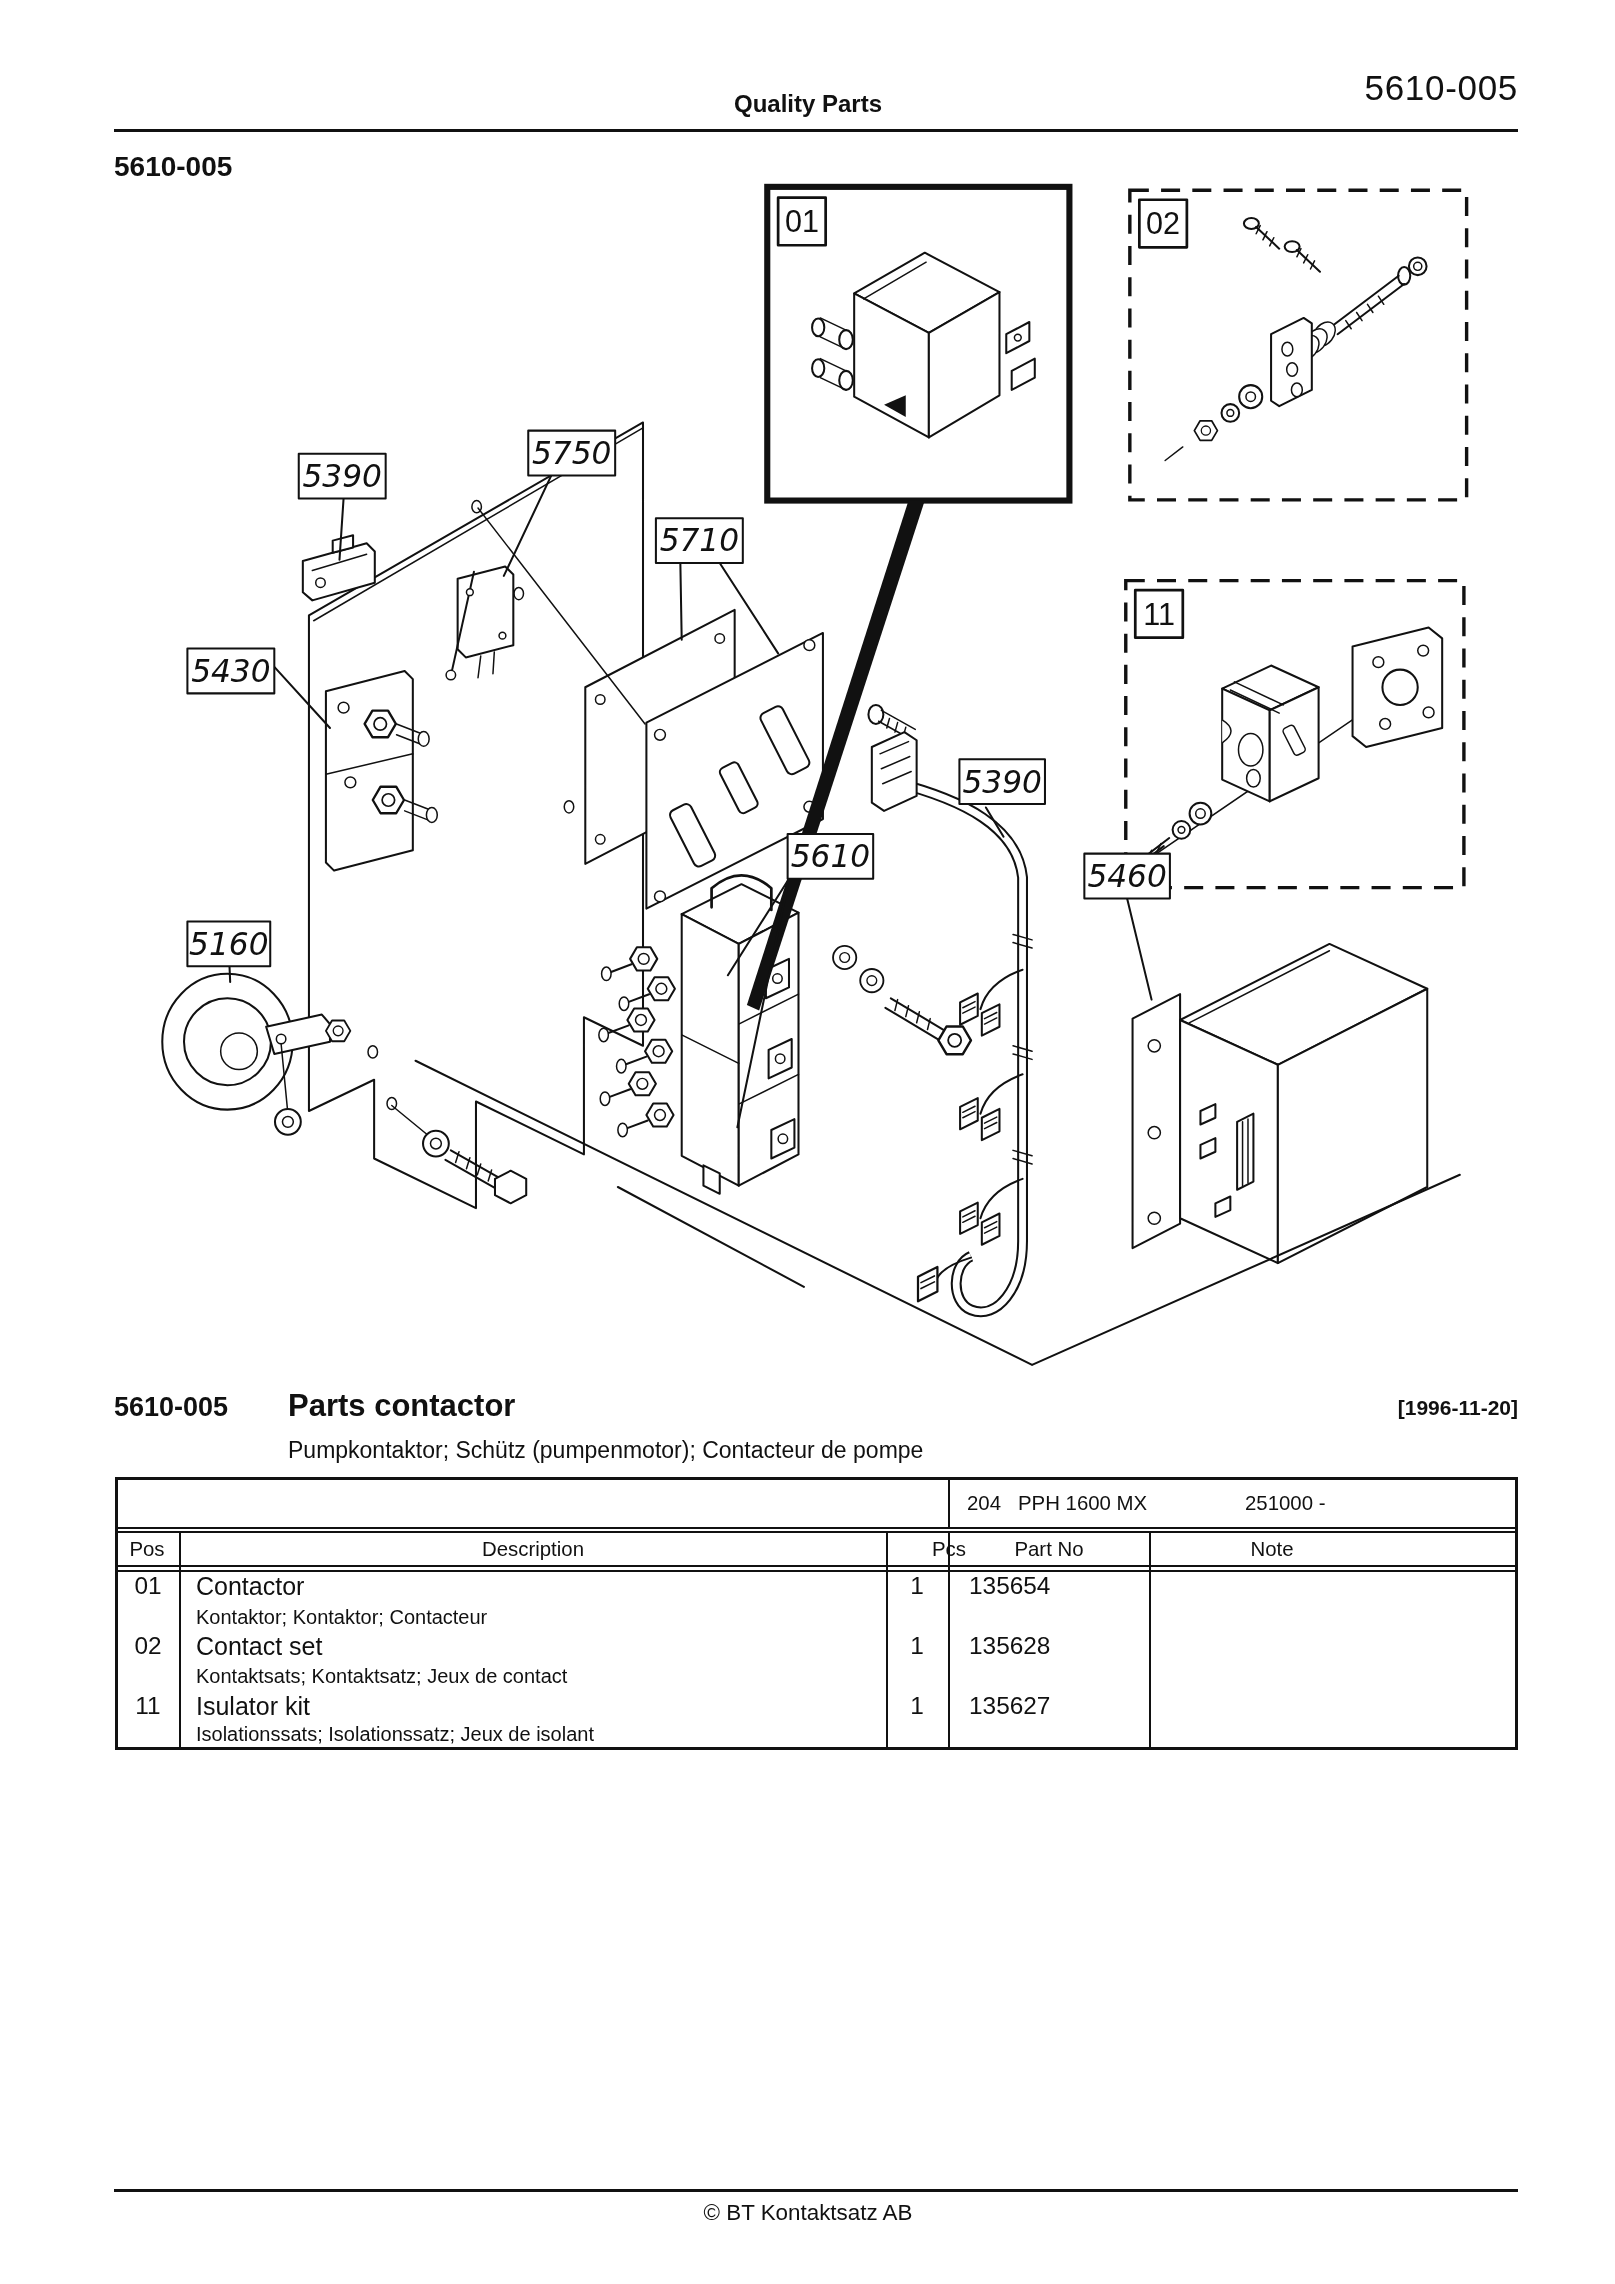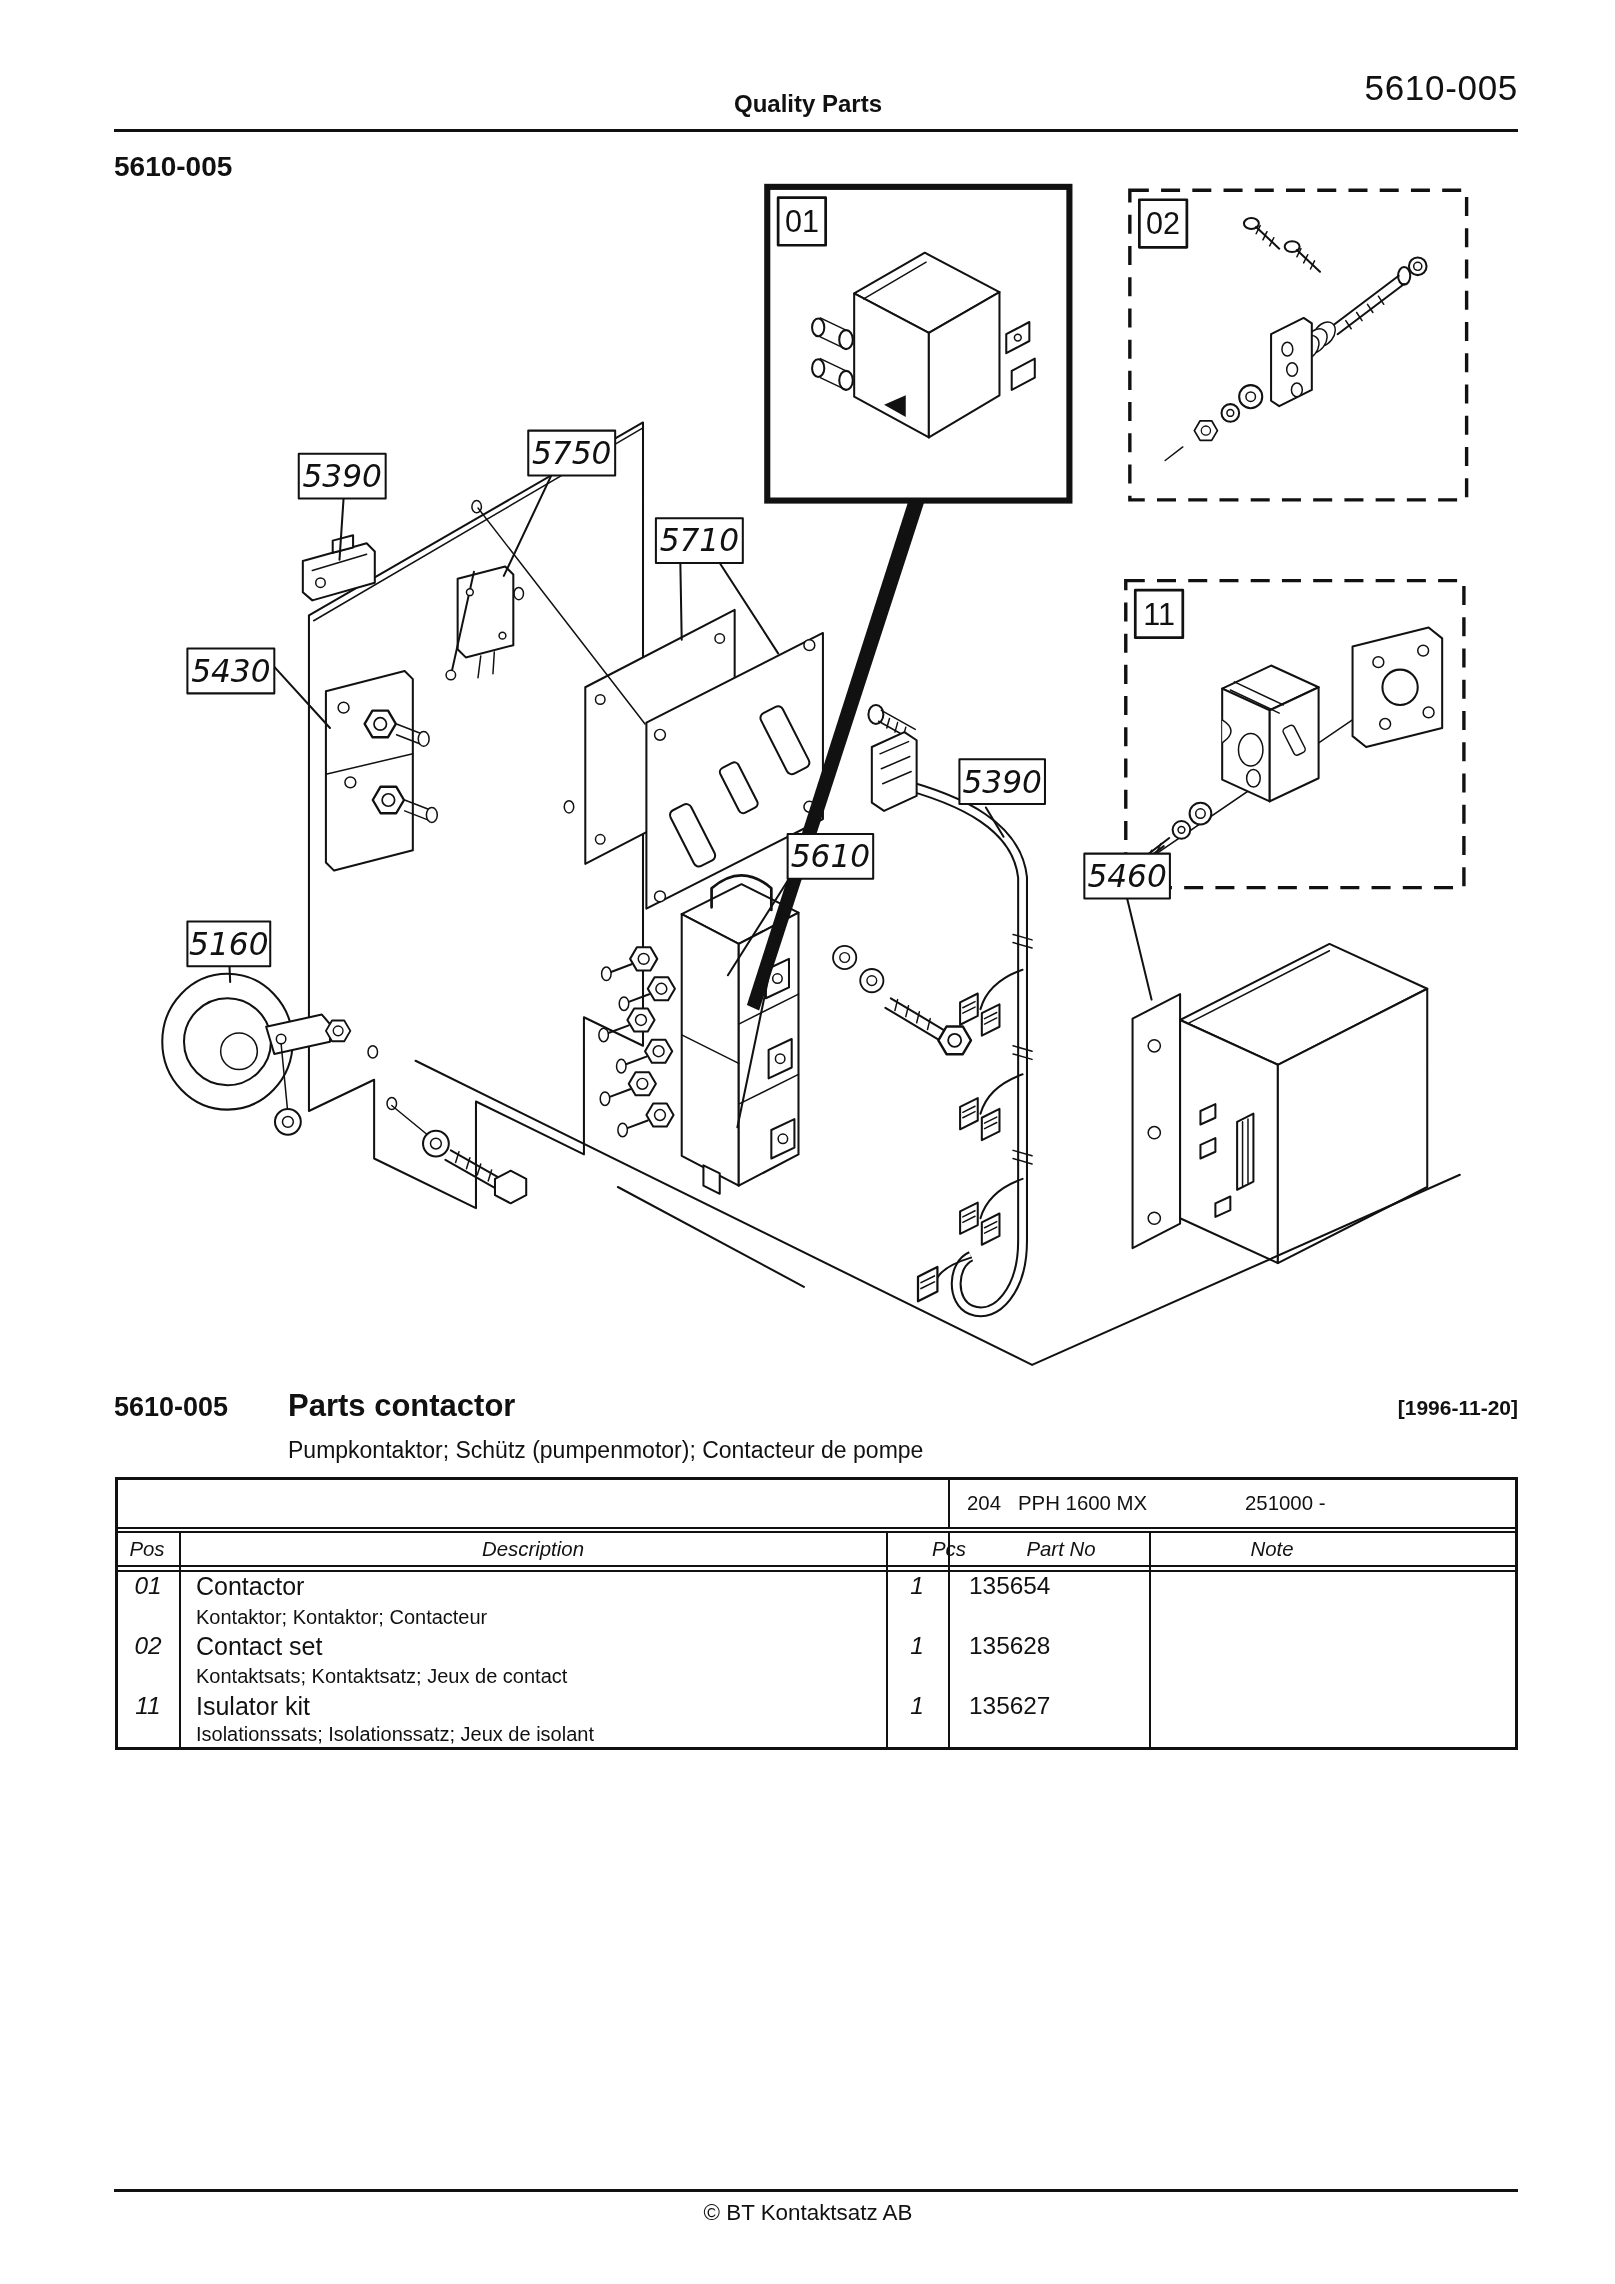--- a/index.html
+++ b/index.html
@@ -25,21 +25,21 @@
   .l{fill:none;stroke:#111;stroke-width:3;stroke-linecap:round;stroke-linejoin:round;}
   .t2{stroke-width:2.2;}
   .t4{stroke-width:4;}
   .blk{fill:#111;stroke:none;}
   .lbl{font:italic 46px "DejaVu Sans",sans-serif;fill:#111;text-anchor:middle;}
   .cal{font:45px "Liberation Sans",sans-serif;fill:#111;text-anchor:middle;}
   
   .ptable{position:absolute;left:115px;top:1477px;width:1403px;height:273px;font-size:20.4px;}
   .hl{position:absolute;left:0;width:1403px;background:#111;}
   .vl{position:absolute;background:#111;width:2px;}
-  .ptable .c{position:absolute;transform:translateX(-50%);white-space:nowrap;font-style:italic;}
+  .ptable .c{position:absolute;transform:translateX(-50%);white-space:nowrap;}
   .ptable .r{position:absolute;white-space:nowrap;}
   .desc-main{font-size:25px;}
   .desc-sub{font-size:20px;}
   .cell-num{font-size:24.4px;}
 </style>
 </head>
 <body>
 
 <div class="page">
 
@@ -372,21 +372,21 @@
     <div class="hl" style="top:54px;height:2px;"></div>
 
     <div class="vl" style="left:64px;top:56px;height:214px;"></div>
     <div class="vl" style="left:771px;top:56px;height:214px;"></div>
     <div class="vl" style="left:833px;top:56px;height:214px;"></div>
     <div class="vl" style="left:1034px;top:56px;height:214px;"></div>
 
     <span class="c" style="left:32px;top:61px;">Pos</span>
     <span class="c" style="left:418px;top:61px;">Description</span>
     <span class="c" style="left:802px;top:61px;margin-left:32px;">Pcs</span>
-    <span class="c" style="left:934px;top:61px;margin-left:12px;">Part No</span>
+    <span class="c" style="left:934px;top:61px;">Part No</span>
     <span class="c" style="left:1157px;top:61px;">Note</span>
     <div class="hl" style="top:88px;height:2px;"></div>
     <div class="hl" style="top:93px;height:2px;"></div>
 
     <span class="c cell-num" style="left:33px;top:95px;">01</span>
     <span class="r desc-main" style="left:81px;top:95px;">Contactor</span>
     <span class="r desc-sub" style="left:81px;top:129px;">Kontaktor; Kontaktor; Contacteur</span>
     <span class="c cell-num" style="left:802px;top:95px;">1</span>
     <span class="r cell-num" style="left:854px;top:95px;">135654</span>
     <span class="r cell-num" style="left:1059px;top:95px;"></span>

